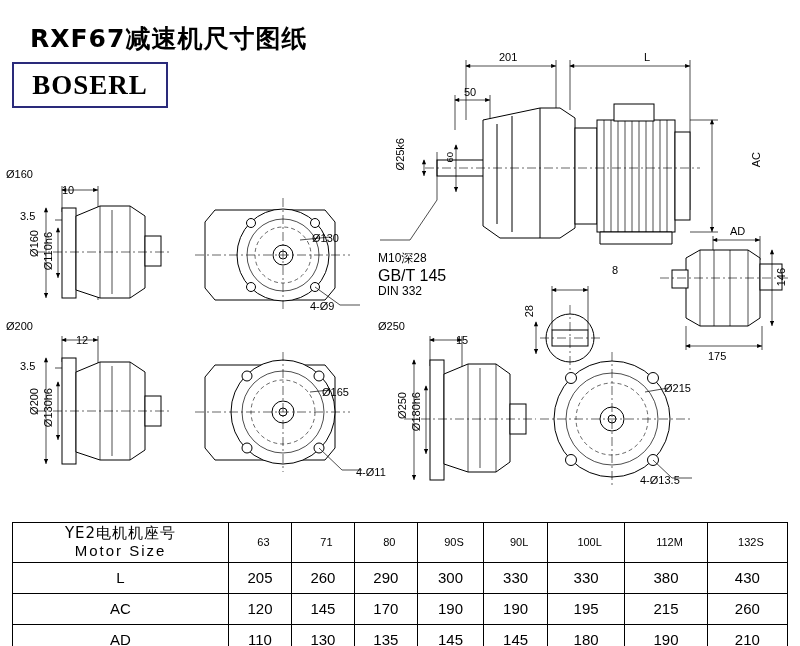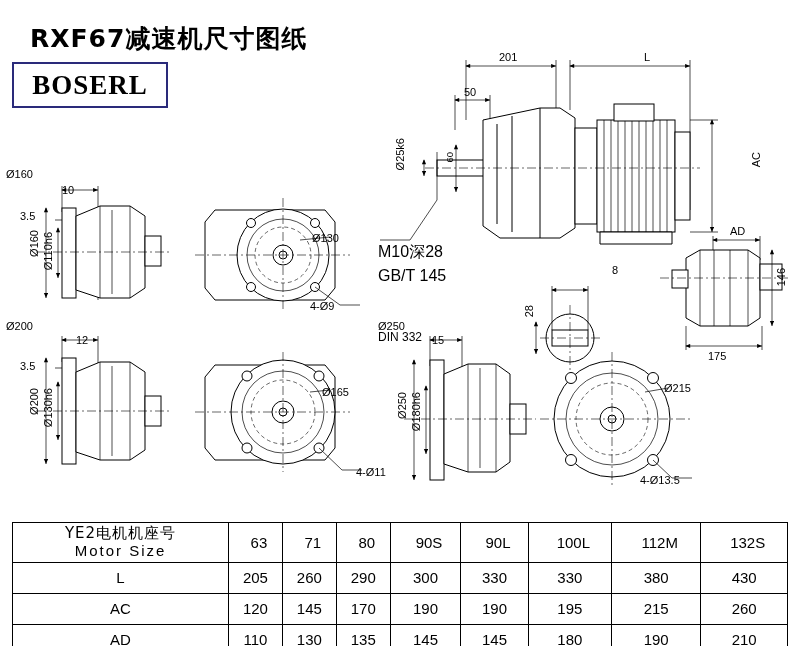--- a/index.html
+++ b/index.html
@@ -43,21 +43,21 @@
   
   table.spec{
     position:absolute;left:12px;top:490px;width:776px;
     border-collapse:collapse;
     font-family:"Liberation Sans", sans-serif;
     margin-top:32px;
   }
   table.spec td{
     border:1px solid #000;text-align:center;font-size:15px;height:28px;
   }
-  table.spec td.head{font-size:15px;padding-left:8px;}
+  table.spec td.head{font-size:11px;padding-left:8px;}
   table.spec td.namecell{width:215px;line-height:1.15;padding:2px 0;}
   table.spec td.namecell .cn{font-size:15px;letter-spacing:1px;font-family:"DejaVu Sans",sans-serif;}
   table.spec td.namecell .en{font-size:15px;letter-spacing:2px;}
   table.spec td.rowlabel{font-size:15px;}
 </style>
 </head>
 <body>
 
 <div class="page">
 
@@ -277,23 +277,23 @@
     </g>
   </svg>
 
   <div class="lbl" style="left:499px;top:51px;">201</div>
   <div class="lbl" style="left:644px;top:51px;">L</div>
   <div class="lbl" style="left:464px;top:86px;">50</div>
   <div class="lbl v" style="left:394px;top:138px;">Ø25k6</div>
   <div class="lbl v sm" style="left:444px;top:152px;">60</div>
   <div class="lbl v" style="left:750px;top:152px;">AC</div>
 
-  <div class="lbl" style="left:378px;top:242px;font-size:16px;">M10深28</div>
+  <div class="lbl" style="left:378px;top:250px;font-size:12px;">M10深28</div>
   <div class="lbl" style="left:378px;top:267px;font-size:16px;">GB/T 145</div>
-  <div class="lbl" style="left:378px;top:284px;font-size:12px;margin-top:46px;">DIN 332</div>
+  <div class="lbl" style="left:378px;top:284px;font-size:12px;">DIN 332</div>
 
   <div class="lbl" style="left:612px;top:264px;">8</div>
   <div class="lbl v" style="left:523px;top:305px;">28</div>
 
   <div class="lbl" style="left:730px;top:225px;">AD</div>
   <div class="lbl v" style="left:775px;top:268px;">146</div>
   <div class="lbl" style="left:708px;top:350px;">175</div>
 
   <div class="lbl" style="left:6px;top:168px;">Ø160</div>
   <div class="lbl" style="left:62px;top:184px;">10</div>
@@ -305,21 +305,21 @@
 
   <div class="lbl" style="left:6px;top:320px;">Ø200</div>
   <div class="lbl" style="left:76px;top:334px;">12</div>
   <div class="lbl" style="left:20px;top:360px;">3.5</div>
   <div class="lbl v" style="left:28px;top:388px;">Ø200</div>
   <div class="lbl v" style="left:42px;top:388px;">Ø130h6</div>
   <div class="lbl" style="left:322px;top:386px;">Ø165</div>
   <div class="lbl" style="left:326px;top:466px;margin-left:30px;">4-Ø11</div>
 
   <div class="lbl" style="left:378px;top:320px;">Ø250</div>
-  <div class="lbl" style="left:432px;top:334px;">15</div>
+  <div class="lbl" style="left:456px;top:334px;">15</div>
   <div class="lbl v" style="left:396px;top:392px;">Ø250</div>
   <div class="lbl v" style="left:410px;top:392px;">Ø180h6</div>
   <div class="lbl" style="left:664px;top:382px;">Ø215</div>
   <div class="lbl" style="left:640px;top:474px;">4-Ø13.5</div>
 
   <table class="spec">
     <tbody>
       <tr>
         <td class="namecell" rowspan="2">
           <div class="cn">YE2电机机座号</div>

